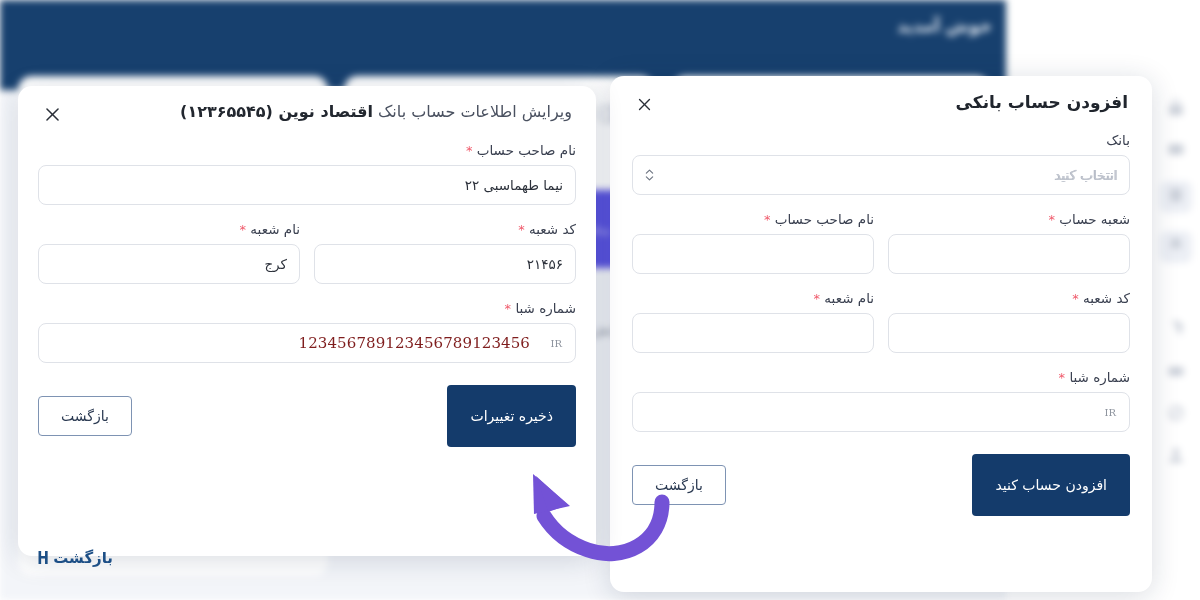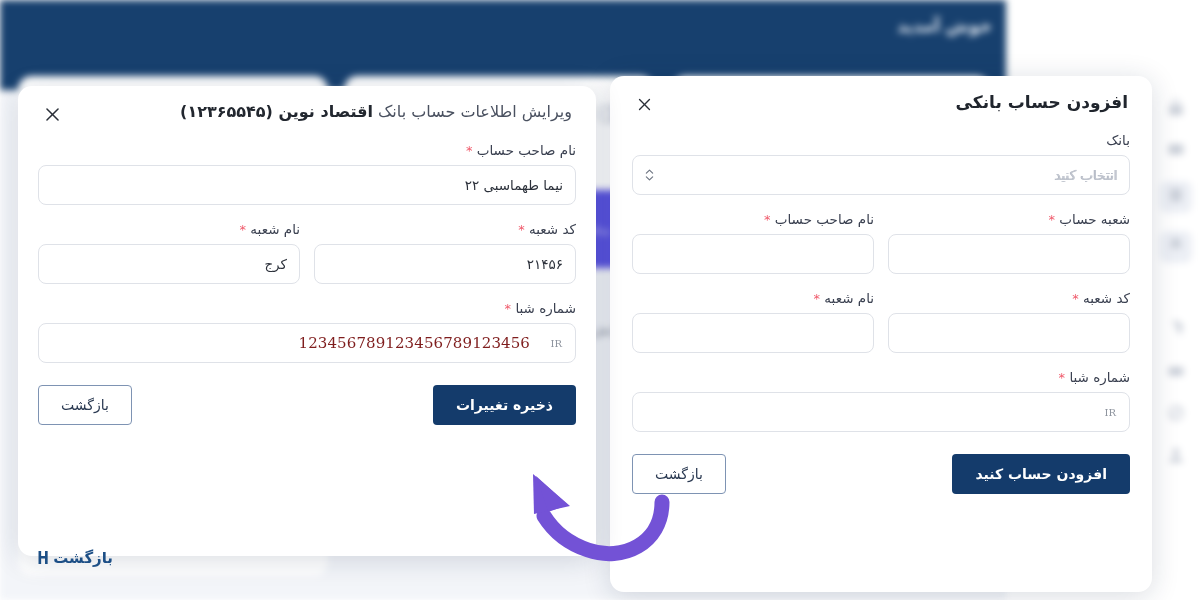--- a/index.html
+++ b/index.html
@@ -251,22 +251,22 @@
     border-radius: 4px;
     font-size: 14px;
     font-family: "DejaVu Sans", "Liberation Sans", sans-serif;
     cursor: pointer;
     border: 1px solid transparent;
     white-space: nowrap;
   }
   .btn-primary {
     background: #143B6B;
     color: #ffffff;
-    padding: 11px 22px;
-    font-weight: 700;
+    padding: 22px 22px;
+    font-weight: 400;
     margin-left: 16px;
   }
   .btn-outline {
     background: #ffffff;
     color: #2b3a52;
     border: 1px solid #7e93b3;
     padding: 11px 22px;
   }
 
   

